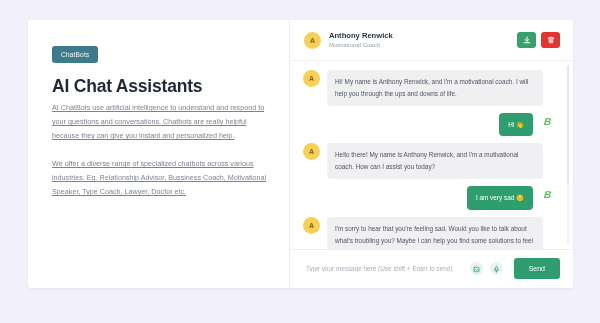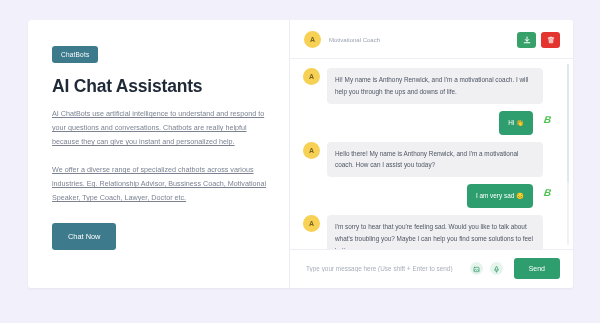--- a/index.html
+++ b/index.html
@@ -26,21 +26,21 @@
     box-sizing:border-box;
   }
   .badge{
     display:inline-block;background:#3c7a8c;color:#ffffff;
     font-size:6.5px;letter-spacing:.2px;
     padding:5px 9px;border-radius:3px;
     margin-bottom:13px;
   }
   .headline{
     font-size:17.5px;font-weight:bold;color:#1f2937;
-    letter-spacing:-.2px;margin:0 0 11px 0;line-height:1.15;
+    letter-spacing:-.2px;margin:0 0 5px 0;line-height:1.15;
   }
   .para{
     font-size:7.2px;color:#7b8393;line-height:1.95;
     margin:0 0 14px 0;max-width:232px;text-decoration:underline;
   }
   .cta{
     display:inline-block;background:#3c7a8c;color:#fff;
     font-size:7.4px;padding:9px 16px;border-radius:3px;
     border:none;cursor:pointer;margin-top:4px;
   }
@@ -132,28 +132,28 @@
 <body>
 
 <div class="page">
   <div class="card">
 
     <div class="left">
       <div class="badge">ChatBots</div>
       <h1 class="headline">AI Chat Assistants</h1>
       <p class="para">AI ChatBots use artificial intelligence to understand and respond to your questions and conversations. Chatbots are really helpful because they can give you instant and personalized help.</p>
       <p class="para">We offer a diverse range of specialized chatbots across various industries. Eg. Relationship Advisor, Bussiness Coach, Motivational Speaker, Type Coach, Lawyer, Doctor etc.</p>
-      <button class="cta">Chat Now</button>
     </div>
 
     <div class="right">
 
       <div class="chat-header">
         <div class="avatar">A</div>
         <div class="hdr-text">
+          <div class="hdr-name">Anthony Renwick</div>
           <div class="hdr-role">Motivational Coach</div>
         </div>
         <div class="hdr-actions">
           <button class="icon-btn green">
             <span>
               <svg width="8" height="8" viewBox="0 0 16 16" fill="none" stroke="#ffffff" stroke-width="2" stroke-linecap="round" stroke-linejoin="round">
                 <path d="M8 2v8M4.5 7L8 10.5 11.5 7M2.5 13.5h11"></path>
               </svg>
             </span>
           </button>

